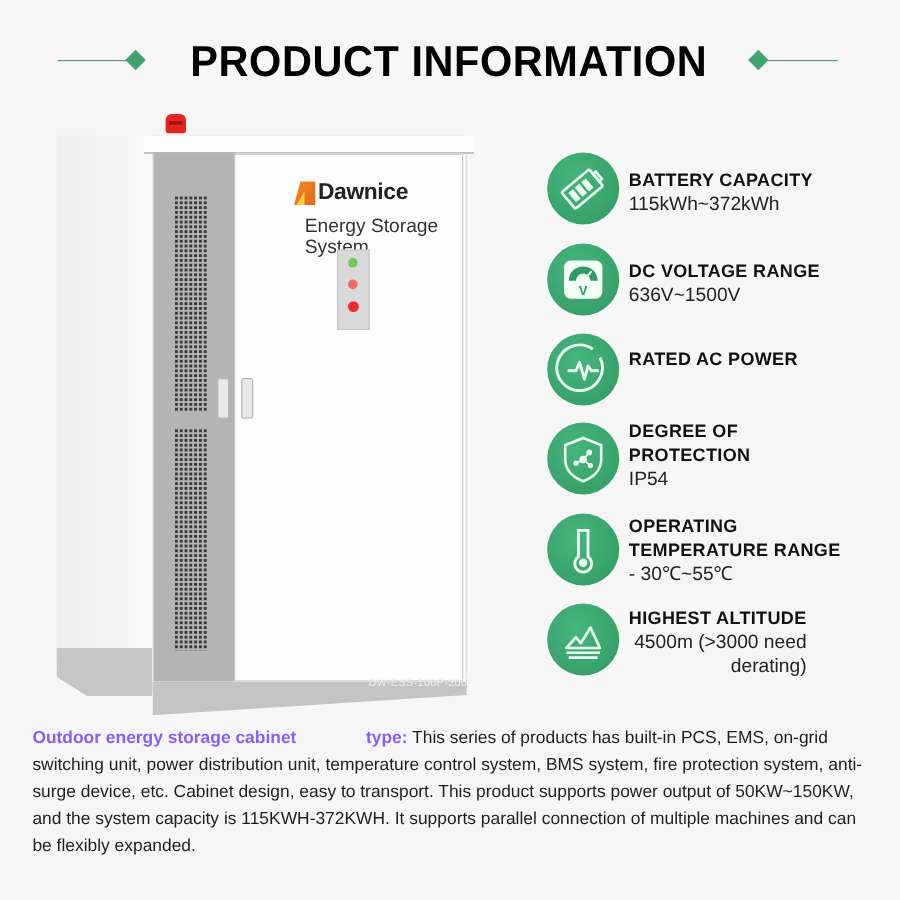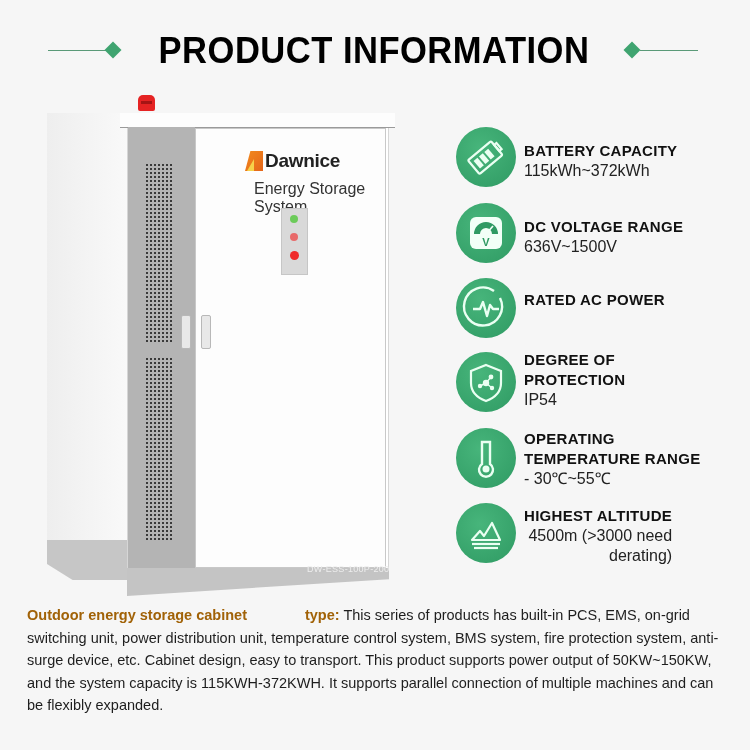--- a/index.html
+++ b/index.html
@@ -45,21 +45,21 @@
   
   .spec { position:absolute; left:456px; width:280px; }
   .icon-circle { position:absolute; left:0; top:0; width:60px; height:60px; border-radius:50%; background:radial-gradient(circle at 40% 35%,#47b57b,#2f9a63); }
   .icon-circle svg { position:absolute; left:0; top:0; width:60px; height:60px; }
   .spec-text { position:absolute; left:68px; top:0; }
   .spec-label { font-weight:bold; font-size:15px; color:#111; line-height:20px; letter-spacing:0.3px; white-space:pre-line; }
   .spec-value { font-size:16px; color:#222; line-height:20px; white-space:pre-line; }
 
   
   .desc { position:absolute; left:27px; top:604px; width:700px; font-size:14.5px; line-height:22.5px; color:#1e1e1e; }
-  .desc .hl { color:#a16207; font-weight:bold;margin-top:20px; }
+  .desc .hl { color:#8b5cf6; font-weight:bold;margin-top:20px; }
   .desc .gap { display:inline-block; width:58px; }
 </style>
 </head>
 <body>
 
 <div class="title-wrap">
   <div class="title-line l"></div>
   <div class="diamond l"></div>
   <div class="title">PRODUCT INFORMATION</div>
   <div class="diamond r"></div>

